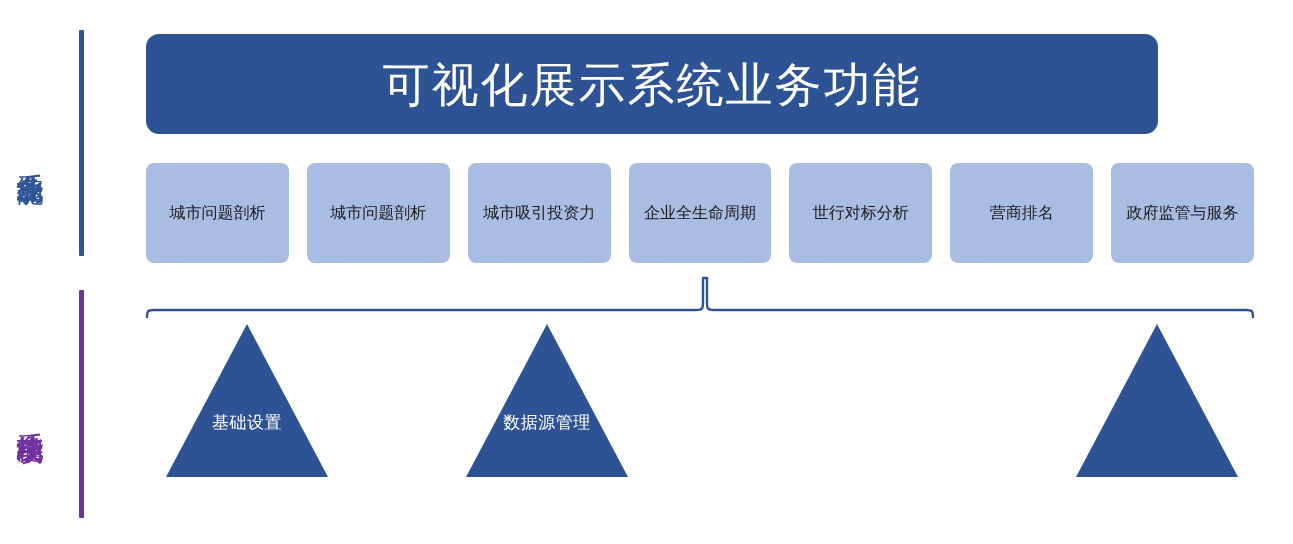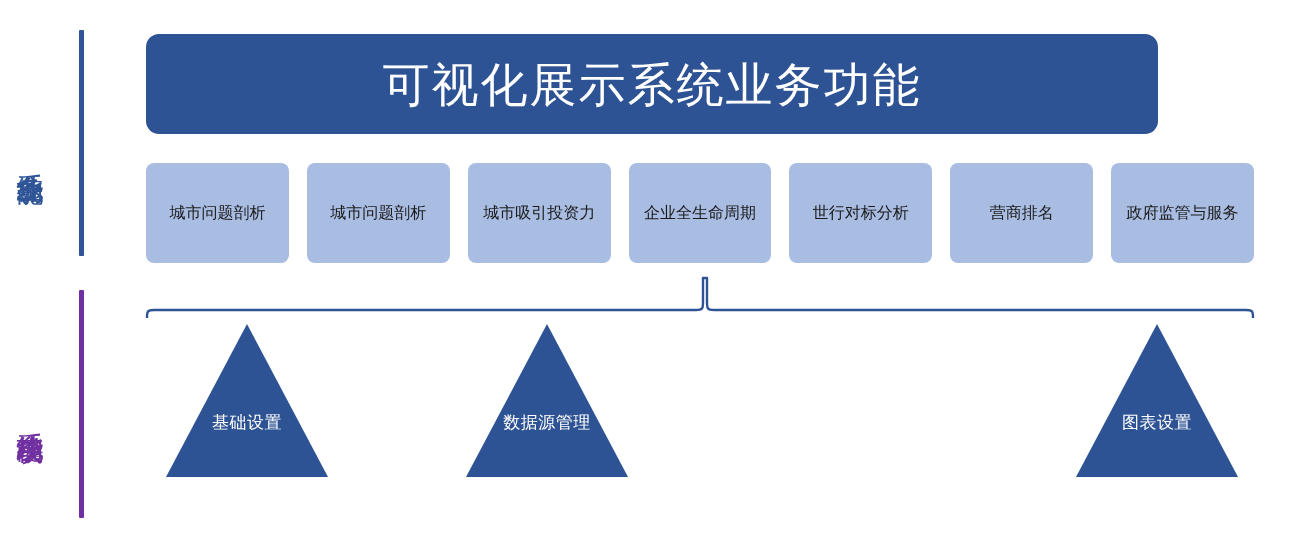--- a/index.html
+++ b/index.html
@@ -226,18 +226,17 @@
         <polygon points="85,4 166,157 4,157" fill="#2E5394"></polygon>
       </svg>
       <div class="tri-label">数据源管理</div>
     </div>
 
 
     <div class="triangle-item" id="triangle-3">
       <svg width="170" height="160" viewBox="0 0 170 160" xmlns="http://www.w3.org/2000/svg">
         <polygon points="85,4 166,157 4,157" fill="#2E5394"></polygon>
       </svg>
-      <div class="tri-label">图表设置</div>
     </div>
 
   </div>
 
 </div>
 
 </body></html>

